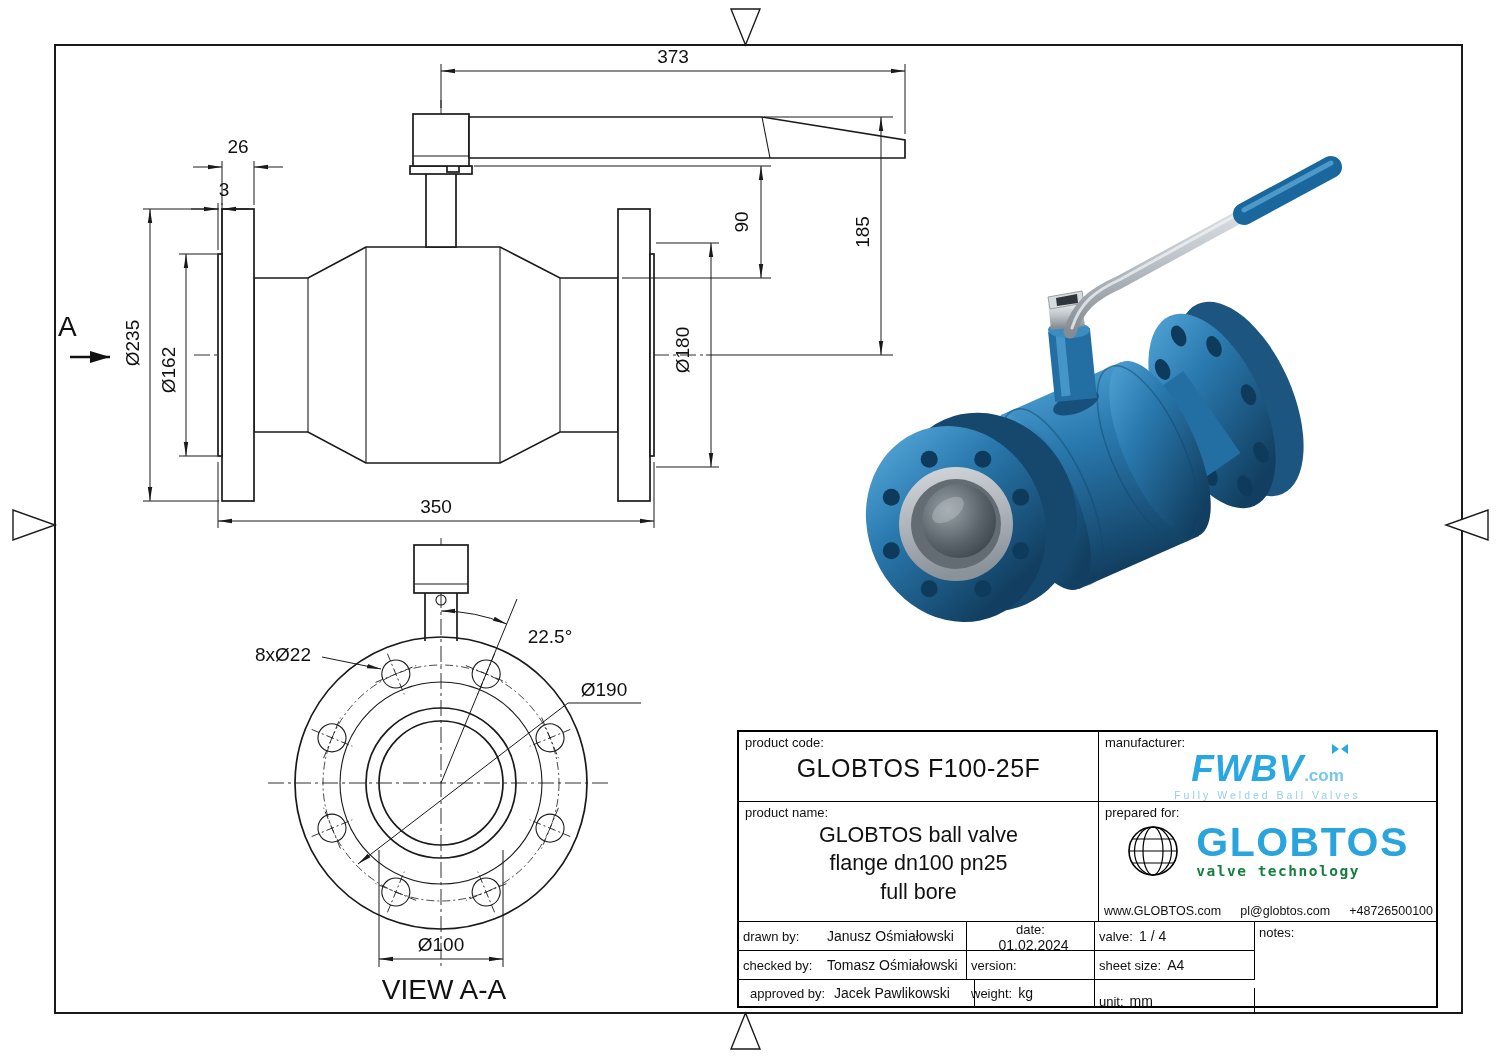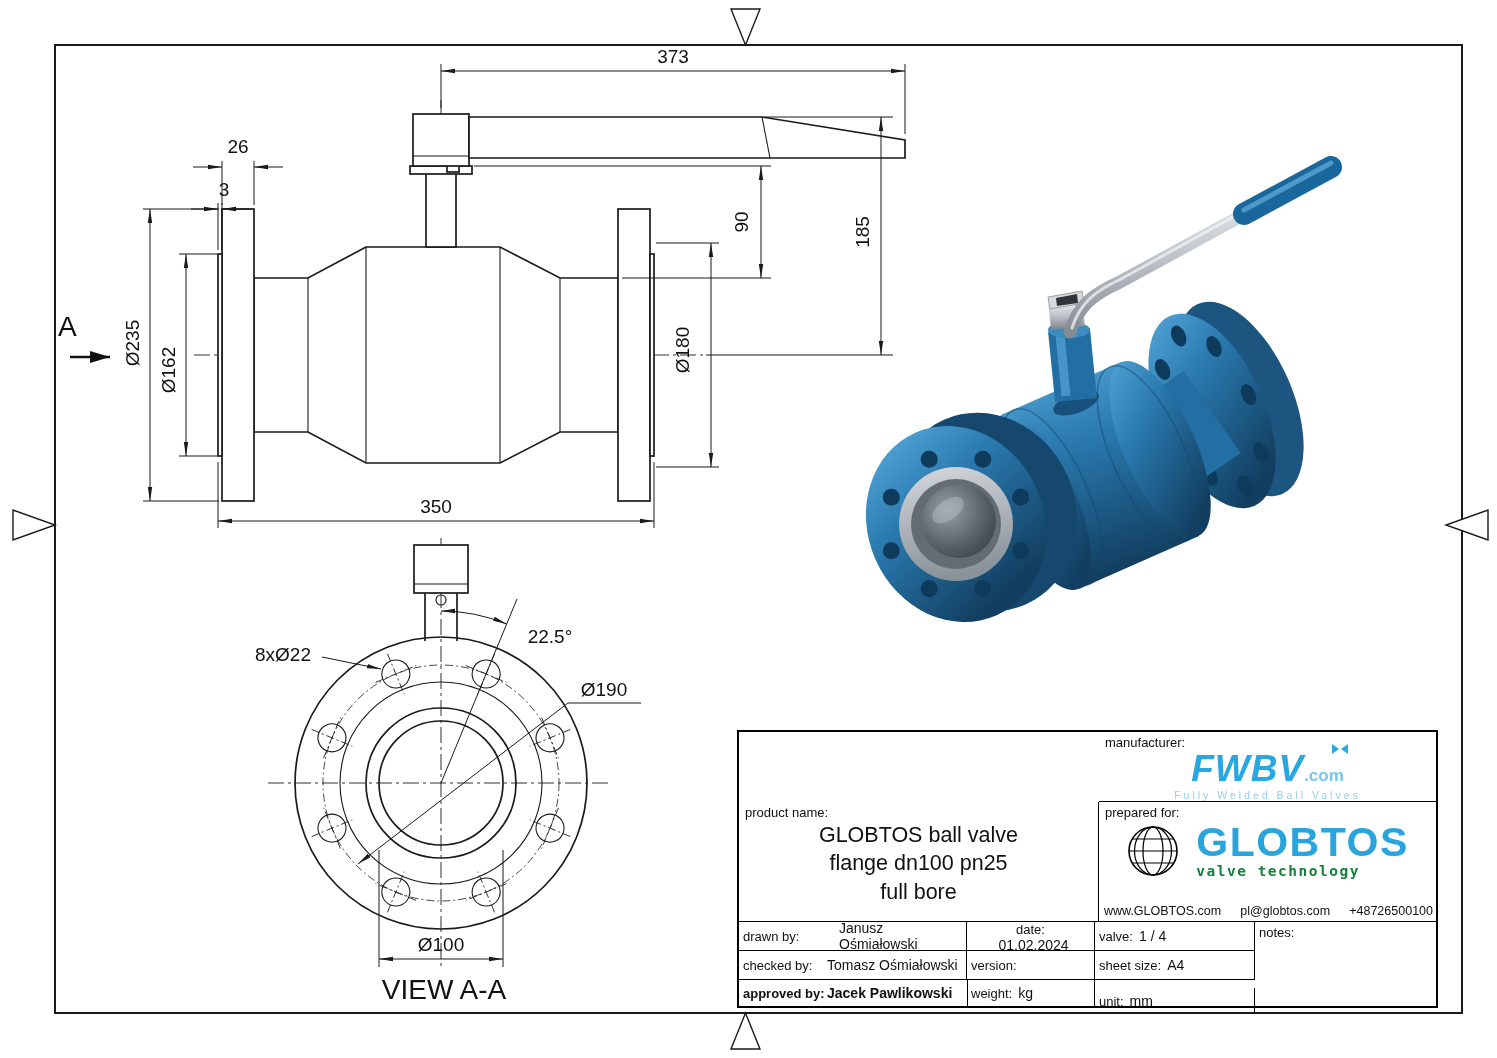--- a/index.html
+++ b/index.html
@@ -318,20 +318,24 @@
     <path d="M1070,332 C1078,306 1093,294 1120,282 L1307,180" stroke="url(#gSteel)" stroke-width="13" fill="none" stroke-linecap="round"></path>
     <path d="M1072,328 C1080,303 1095,291 1121,279 L1305,177" stroke="#f0f3f5" stroke-width="3" fill="none" stroke-linecap="round" opacity="0.75"></path>
     <line x1="1244" y1="214" x2="1331" y2="167" stroke="#19679c" stroke-width="22" stroke-linecap="round"></line>
     <line x1="1244" y1="210" x2="1331" y2="163" stroke="#57a3d3" stroke-width="5" stroke-linecap="round" opacity="0.85"></line>
   </g>
 </svg>
 
 
 <div class="tb">
 
+  <div class="cell bR bB" style="left:0;top:0;width:360px;height:70px;">
+    <div class="lbl">product code:</div>
+    <div class="pc-val">GLOBTOS F100-25F</div>
+  </div>
 
   <div class="cell bB" style="left:360px;top:0;width:337px;height:70px;">
     <div class="lbl">manufacturer:</div>
     <div class="fwbv">
       <div class="fwbv-row">
         <span class="fwbv-main">FWBV</span><span class="fwbv-com">.com</span>
         <svg class="fwbv-bow" width="16" height="10" viewBox="0 0 16 10">
               <path d="M0,0 L7,5 L0,10 Z M16,0 L9,5 L16,10 Z" fill="#29a8e2"></path>
             </svg>
       </div>
@@ -364,21 +368,21 @@
         <div class="glb-tag">valve technology</div>
       </div>
     </div>
     <div class="contact">
       <span>www.GLOBTOS.com</span>
       <span>pl@globtos.com</span>
       <span>+48726500100</span>
     </div>
   </div>
 
-  <div class="cell bR bB srow" style="left:0;top:190px;width:228px;height:29px;gap:12px;">
+  <div class="cell bR bB srow" style="left:0;top:190px;width:228px;height:29px;">
     <span class="slbl wlbl">drawn by:</span>
     <span class="sval">Janusz Ośmiałowski</span>
   </div>
   <div class="cell bR bB srow" style="left:228px;top:190px;width:128px;height:29px;flex-direction:column;">
     <span class="slbl">date:</span>
     <span class="sval gap6">01.02.2024</span>
   </div>
   <div class="cell bR bB srow" style="left:356px;top:190px;width:160px;height:29px;">
     <span class="slbl">valve:</span>
     <span class="sval gap6">1 / 4</span>
@@ -393,21 +397,21 @@
   </div>
   <div class="cell bR bB srow" style="left:228px;top:219px;width:128px;height:29px;">
     <span class="slbl">version:</span>
     <span class="sval gap6"></span>
   </div>
   <div class="cell bR bB srow" style="left:356px;top:219px;width:160px;height:29px;">
     <span class="slbl">sheet size:</span>
     <span class="sval gap6">A4</span>
   </div>
 
-  <div class="cell bR srow" style="left:0;top:248px;width:229px;height:26px;font-weight:bold;">
+  <div class="cell bR srow" style="left:7px;top:248px;width:229px;height:26px;">
     <span class="slbl wlbl">approved by:</span>
     <span class="sval">Jacek Pawlikowski</span>
   </div>
   <div class="cell bR srow" style="left:228px;top:248px;width:128px;height:26px;">
     <span class="slbl">weight:</span>
     <span class="sval gap6">kg</span>
   </div>
   <div class="cell bR srow" style="left:356px;top:248px;width:160px;height:26px;margin-top:8px;">
     <span class="slbl">unit:</span>
     <span class="sval gap6">mm</span>

